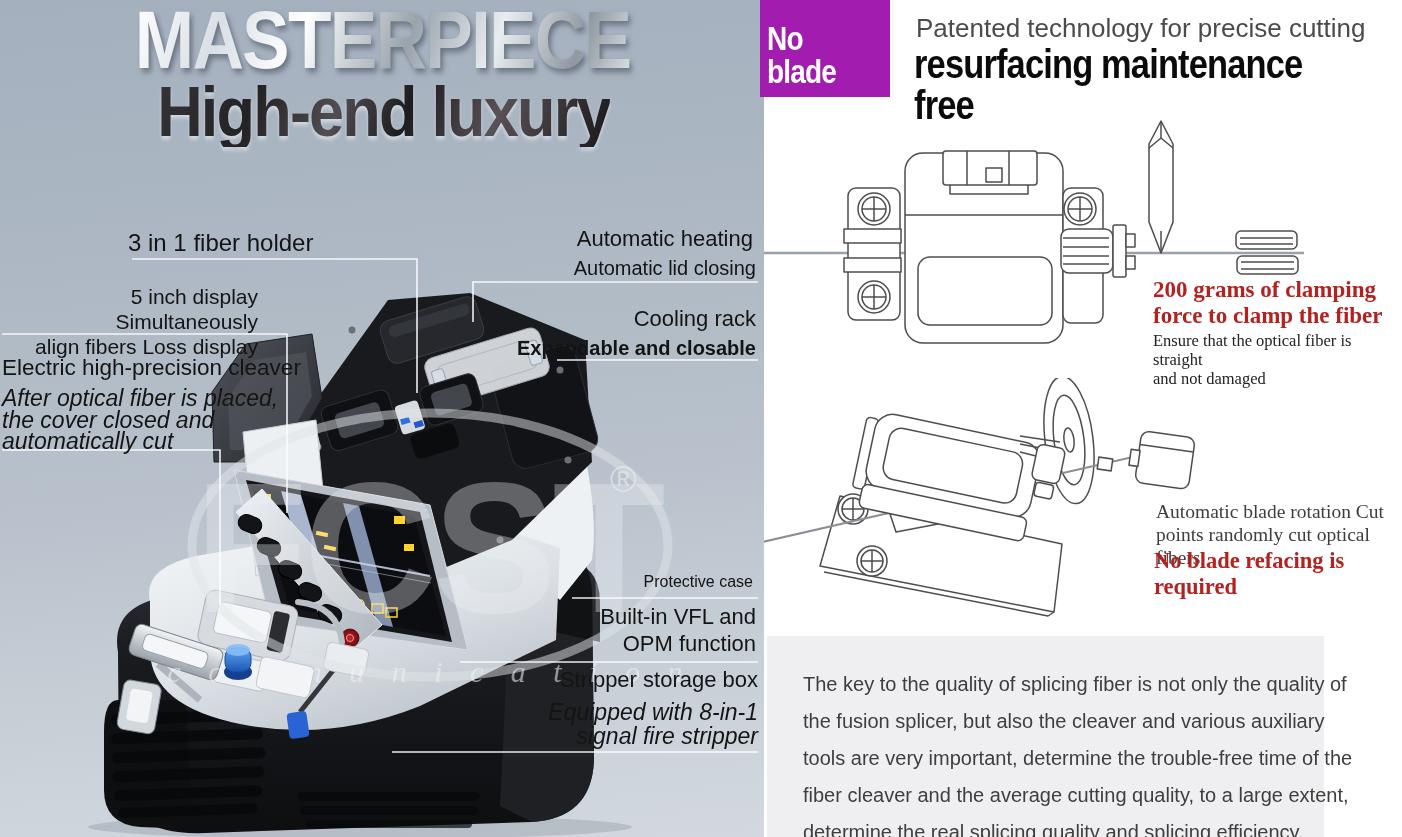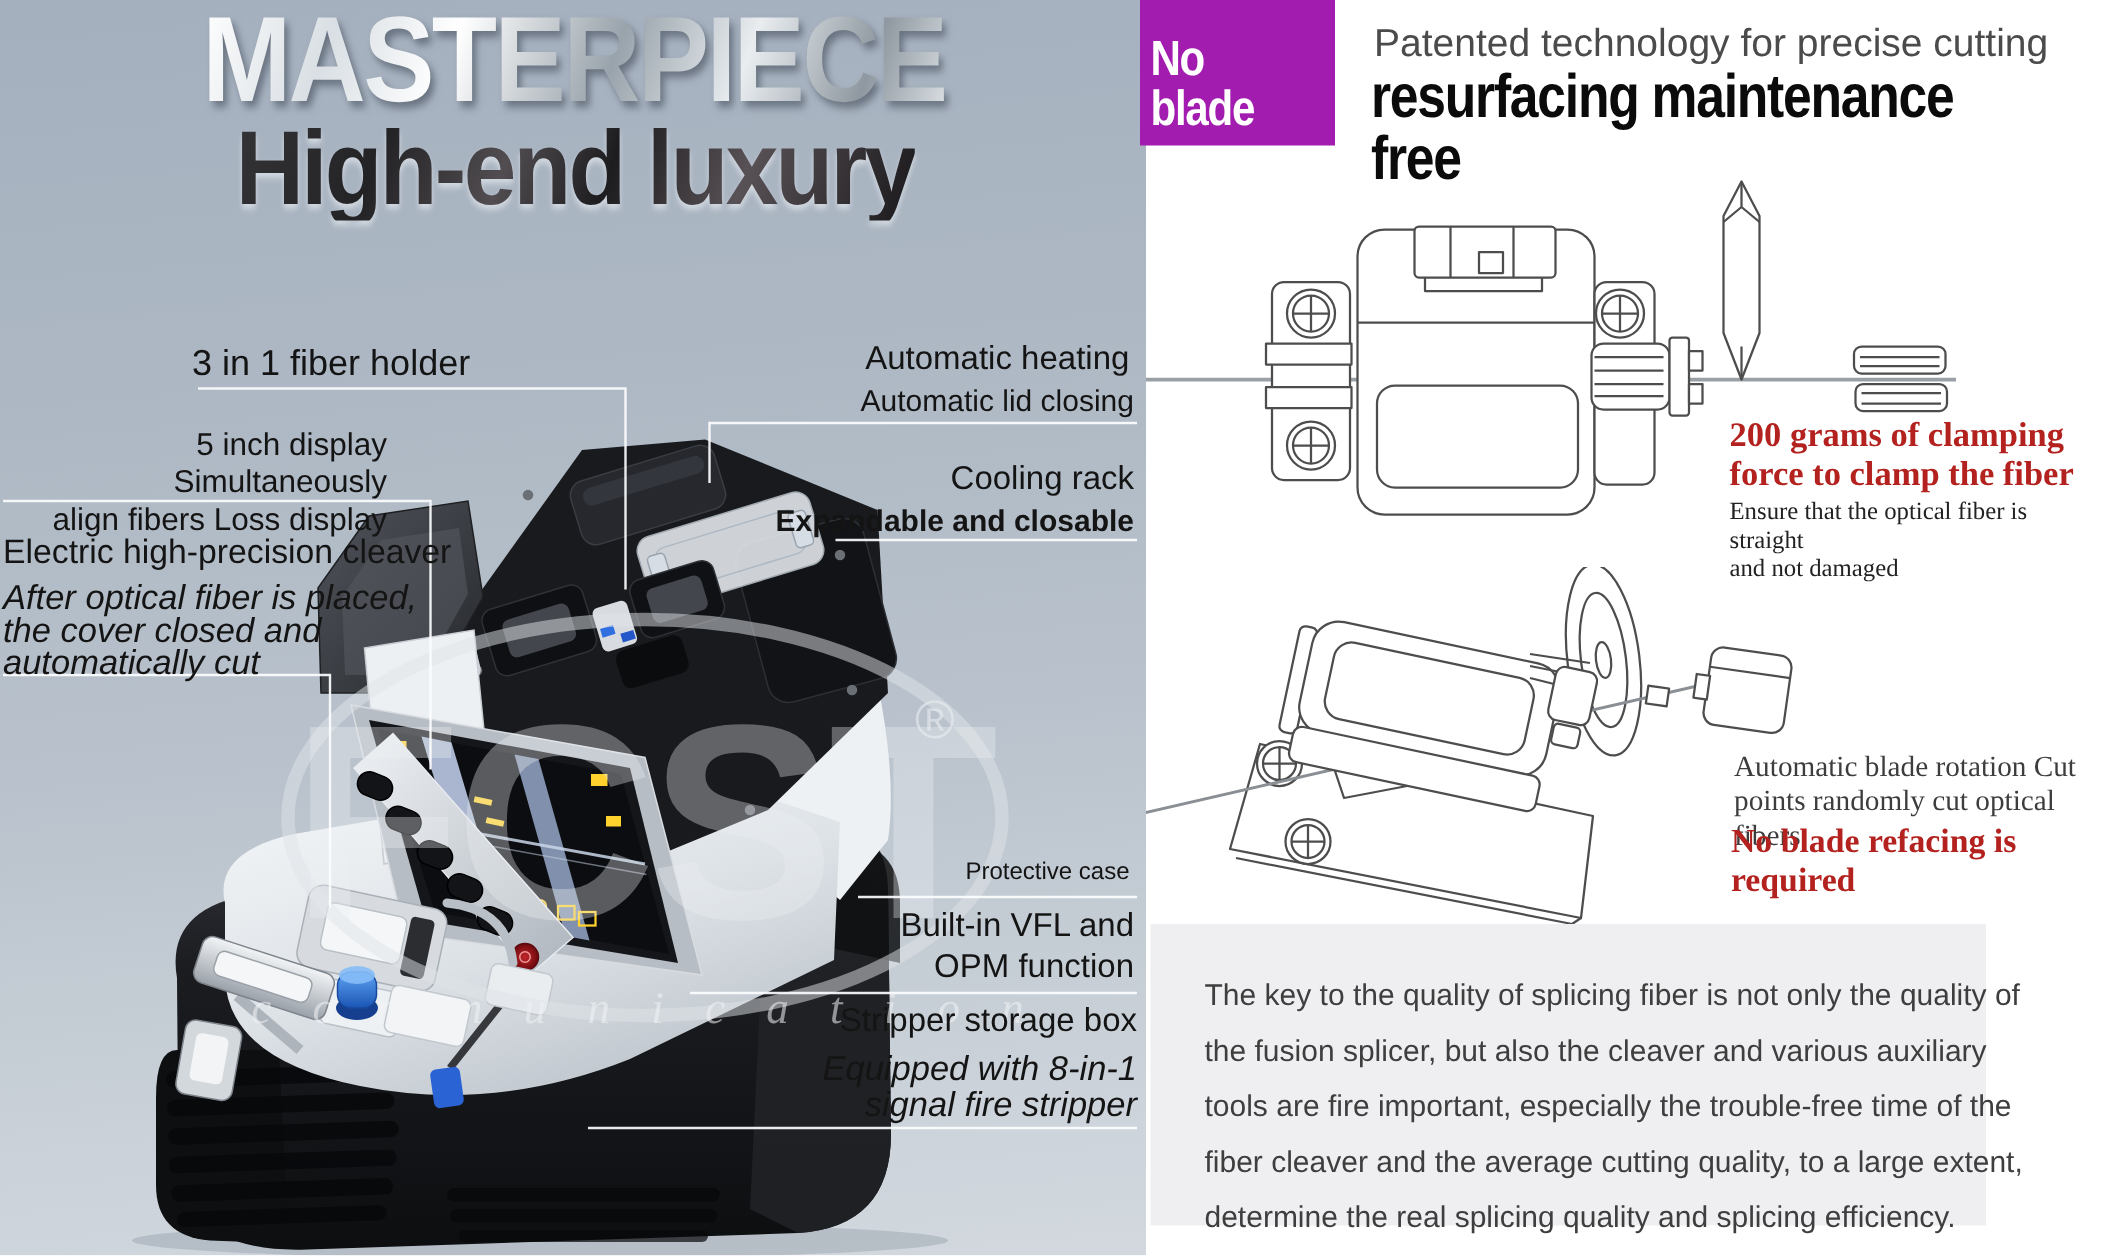--- a/index.html
+++ b/index.html
@@ -25,21 +25,21 @@
   .right{position:absolute;left:764px;top:0;width:638px;height:837px;background:#ffffff;}
   .badge{position:absolute;left:-4px;top:0;width:130px;height:97px;background:#a21caf;
          display:flex;align-items:flex-end;padding:0 0 9px 7px;box-sizing:border-box;}
   .badge span{display:inline-block;color:#fff;font-weight:bold;font-size:33px;line-height:1;
          transform:scaleX(.85);transform-origin:left;letter-spacing:-1px;}
   .hl1{position:absolute;left:152px;top:13px;font-size:26px;color:#4b4b4b;text-align:right;}
   .hl2{position:absolute;left:150px;top:44px;font-size:41px;font-weight:bold;color:#0b0b0b;}
   .hl2 span{display:inline-block;transform:scaleX(.84);transform-origin:left;letter-spacing:-1px;line-height:1;}
   .serif{font-family:"Liberation Serif",serif;}
   .rednote{color:#b3221f;font-weight:bold;}
-  .graybox{position:absolute;left:3px;top:616px;width:557px;height:201px;background:#efeff1;box-sizing:border-box;
+  .graybox{position:absolute;left:3px;top:636px;width:557px;height:201px;background:#efeff1;box-sizing:border-box;
            padding:30px 10px 0 36px;}
   .graybox div{font-size:20px;line-height:37px;color:#3e3e3e;white-space:nowrap;}
   svg{display:block;}
 </style>
 </head>
 <body>
 
 <div class="stage">
 
   <div class="left">
@@ -390,18 +390,18 @@
 
     <div class="serif" style="position:absolute;left:392px;top:500px;font-size:19.5px;line-height:23px;color:#3d3d3d;">
       <div>Automatic blade rotation Cut</div>
       <div>points randomly cut optical fibers</div>
     </div>
     <div class="serif rednote" style="position:absolute;left:390px;top:548px;font-size:22.5px;color:#b3221f;">No blade refacing is required</div>
 
     <div class="graybox">
       <div>The key to the quality of splicing fiber is not only the quality of</div>
       <div>the fusion splicer, but also the cleaver and various auxiliary</div>
-      <div>tools are fire important, especially the trouble-free time of the</div>
+      <div>tools are very important, determine the trouble-free time of the</div>
       <div>fiber cleaver and the average cutting quality, to a large extent,</div>
       <div>determine the real splicing quality and splicing efficiency.</div>
     </div>
   </div>
 </div>
 
 </body></html>

